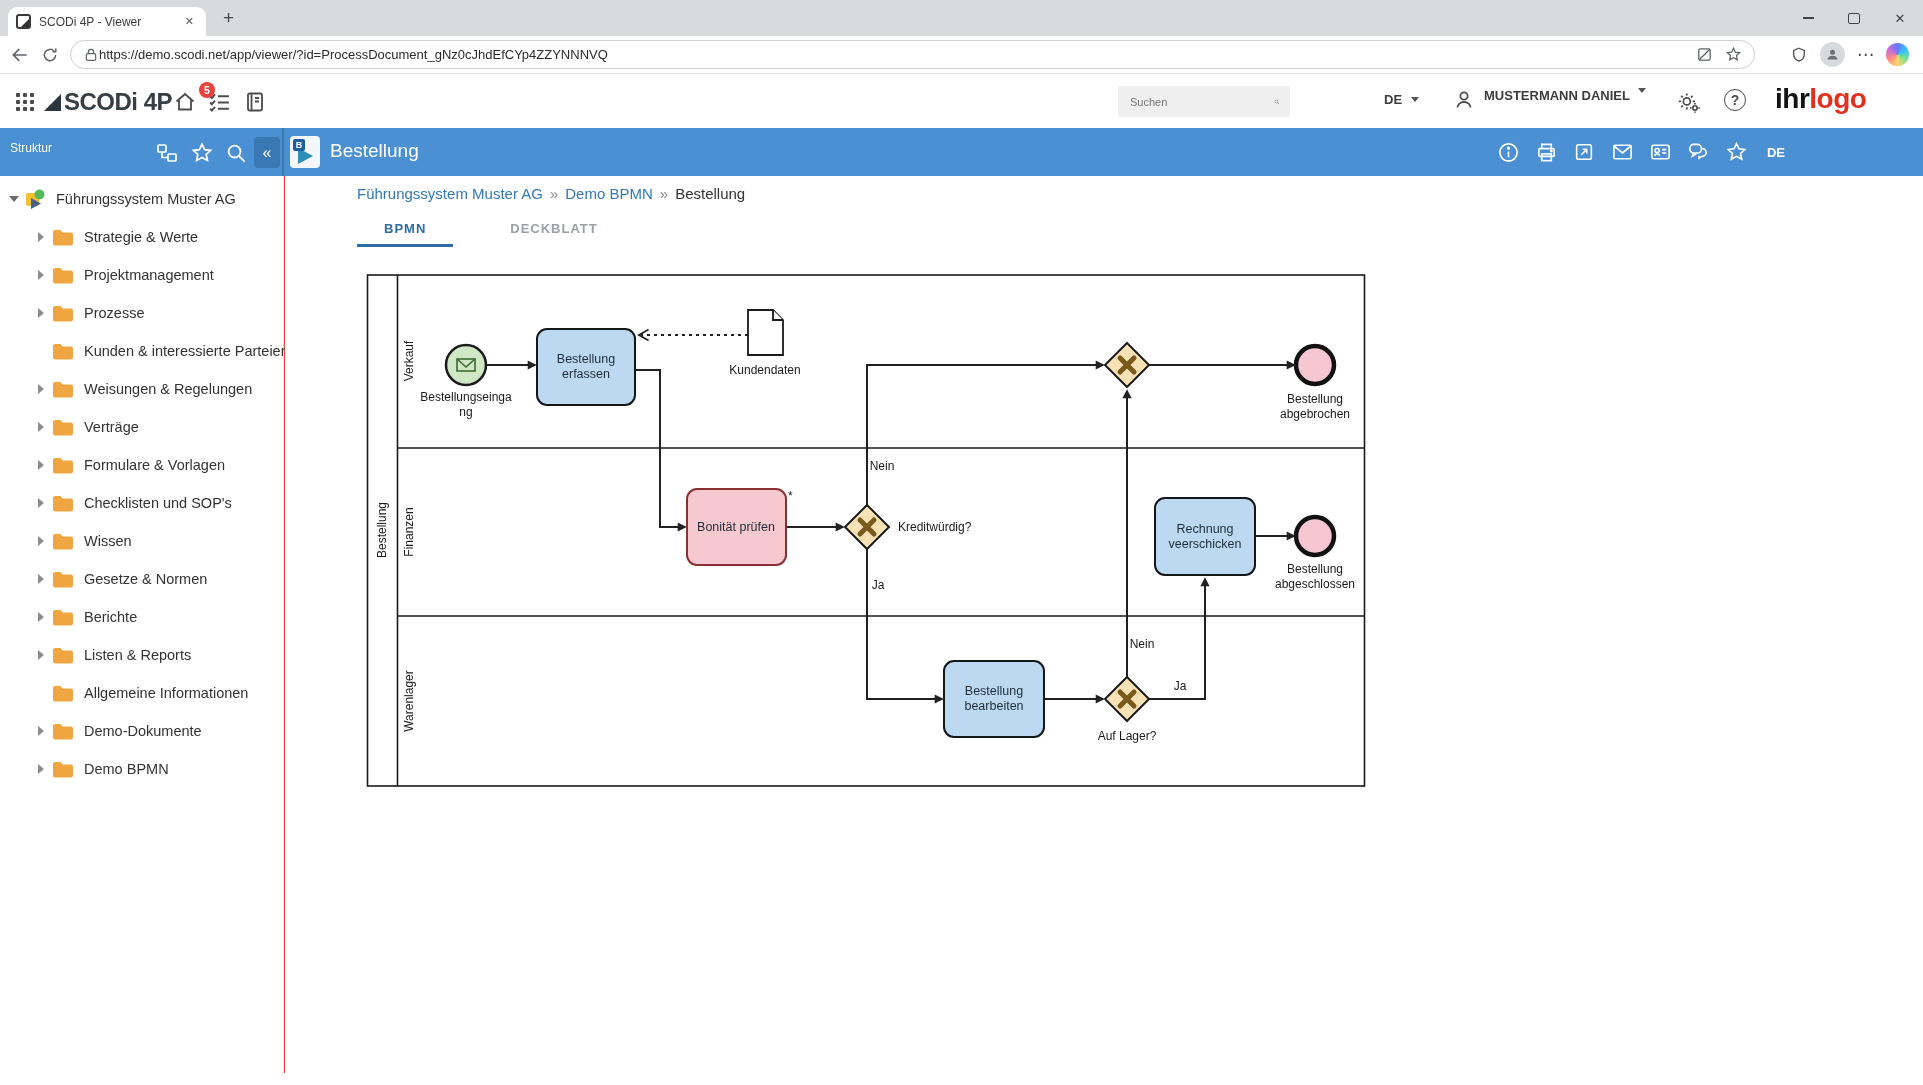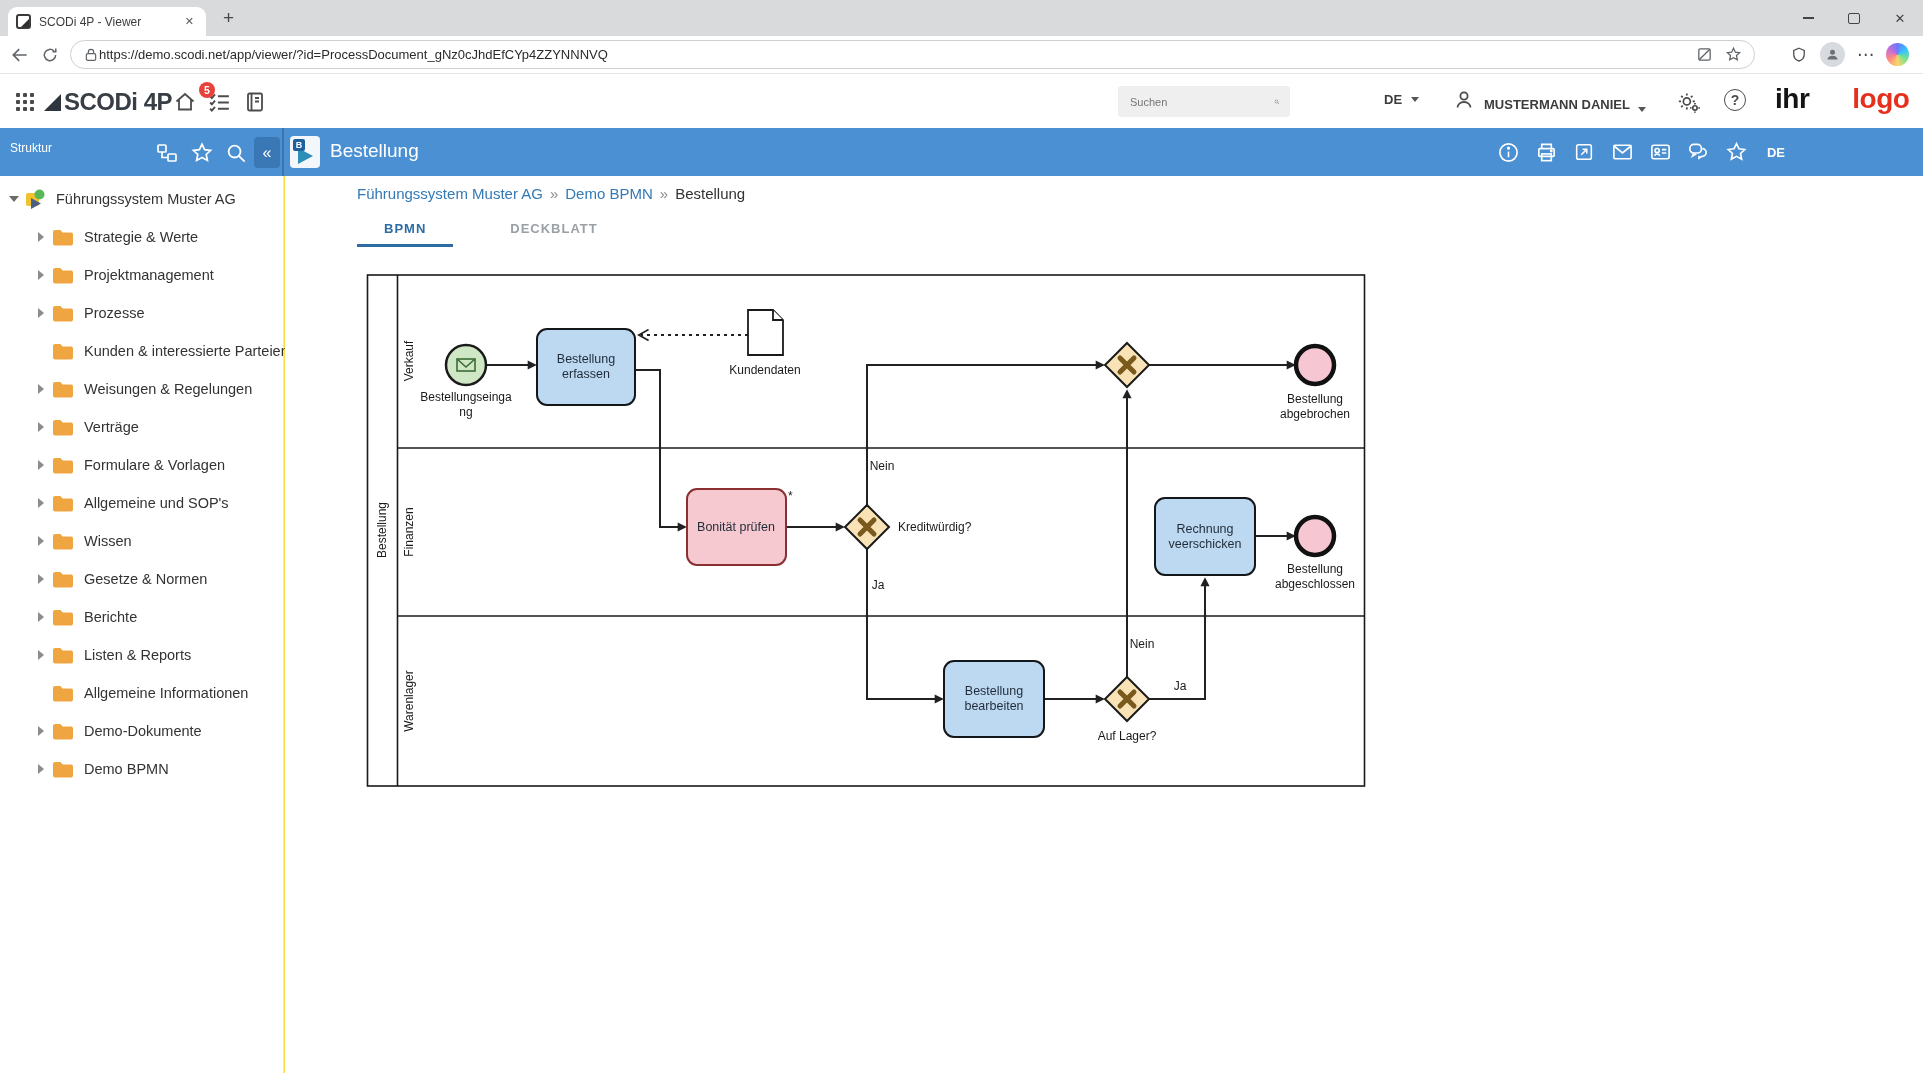--- a/index.html
+++ b/index.html
@@ -1,16 +1,16 @@
 <!DOCTYPE html>
 <html><head>
 <meta charset="utf-8">
 <style>
   html,body{margin:0;padding:0;background:#fff;}
-  .page{position:relative;width:1923px;height:1073px;overflow:hidden;background:#fde047;
+  .page{position:relative;width:1923px;height:1073px;overflow:hidden;background:#ef4444;
         font-family:"Liberation Sans","DejaVu Sans",sans-serif;color:#222;}
 
   
   .tabstrip{position:absolute;left:0;top:0;width:100%;height:36px;background:#d9dadc;}
   .btab{position:absolute;left:8px;top:7px;width:198px;height:29px;background:#fff;
         border-radius:9px 9px 0 0;display:flex;align-items:center;padding:0 8px;box-sizing:border-box;}
   .favicon{width:15px;height:15px;border:2px solid #3a3a3a;border-radius:3px;background:#fff;
            display:flex;align-items:flex-end;justify-content:flex-end;box-sizing:border-box;}
   .favicon i{display:block;width:0;height:0;border-bottom:8px solid #2f2f2f;border-left:8px solid transparent;}
   .btab-title{font-size:12px;color:#3d3d3d;margin-left:8px;flex:1;white-space:nowrap;overflow:hidden;}
@@ -45,27 +45,27 @@
   .ab-icon{position:absolute;top:15px;width:26px;height:26px;display:flex;align-items:center;justify-content:center;}
   .badge{position:absolute;left:199px;top:8px;min-width:16px;height:16px;border-radius:9px;background:#e8413c;
          color:#fff;font-size:10.5px;font-weight:bold;display:flex;align-items:center;justify-content:center;padding:0 3px;box-sizing:border-box;}
   .searchbox{position:absolute;left:1118px;top:12px;width:172px;height:31px;background:#efefef;border-radius:3px;
              display:flex;align-items:center;padding:0 10px;box-sizing:border-box;}
   .searchbox input{border:none;background:transparent;outline:none;flex:1;font-size:11px;color:#555;
                    font-family:"Liberation Sans","DejaVu Sans",sans-serif;}
   .lang-sel{position:absolute;left:1384px;top:18px;display:flex;align-items:center;gap:9px;
             font-size:13px;font-weight:bold;color:#3c3c3c;}
   .caret{width:0;height:0;border-left:4.5px solid transparent;border-right:4.5px solid transparent;border-top:5.5px solid #555;}
-  .user-sel{position:absolute;left:1452px;top:14px;display:flex;align-items:flex-end;gap:8px;
+  .user-sel{position:absolute;left:1452px;top:14px;display:flex;align-items:flex-start;gap:8px;
             font-size:13px;font-weight:bold;color:#3c3c3c;}
   .help-circle{position:absolute;left:1724px;top:15px;width:22px;height:22px;border:1.8px solid #4c4c4c;border-radius:50%;
                display:flex;align-items:center;justify-content:center;font-size:14px;font-weight:bold;color:#4c4c4c;box-sizing:border-box;}
   .brand{position:absolute;left:1775px;top:9px;font-size:28px;font-weight:bold;letter-spacing:-0.5px;}
   .brand .b1{color:#141414;}
-  .brand .b2{color:#e5301e;margin-left:43px;}
+  .brand .b2{color:#e5301e;}
 
   
   .bluebar{position:absolute;left:0;top:128px;width:100%;height:48px;background:#4a90d2;display:flex;}
   .bb-left{position:relative;width:284px;height:48px;flex:none;border-right:2px solid rgba(0,0,0,0.18);box-sizing:border-box;}
   .bb-title{position:absolute;left:10px;top:13px;font-size:12px;color:#fff;}
   .bb-ic{position:absolute;top:13px;width:24px;height:24px;display:flex;align-items:center;justify-content:center;}
   .collapse-btn{position:absolute;left:254px;top:9px;width:26px;height:31px;background:#3a78b5;border-radius:4px;
                 color:#fff;font-size:16px;display:flex;align-items:center;justify-content:center;}
   .bb-main{position:relative;flex:1;height:48px;}
   .doc-ic{position:absolute;left:6px;top:8px;width:30px;height:32px;background:#f3f7fb;border-radius:4px;}
@@ -406,21 +406,21 @@
         </span>
         <span class="tlabel">Formulare &amp; Vorlagen</span>
       </div>
     <div class="trow">
         <span class="arr"></span>
         <span class="ficon">
           <svg class="ic" width="22" height="18" viewBox="0 0 22 18">
             <path d="M1,4 a2,2 0 0 1 2,-2 h5.5 l2,2.5 H19 a2,2 0 0 1 2,2 v9 a2,2 0 0 1 -2,2 H3 a2,2 0 0 1 -2,-2 z" fill="#f0a640"></path>
           </svg>
         </span>
-        <span class="tlabel">Allgemeine und SOP's</span>
+        <span class="tlabel">Checklisten und SOP's</span>
       </div>
     <div class="trow">
         <span class="arr"></span>
         <span class="ficon">
           <svg class="ic" width="22" height="18" viewBox="0 0 22 18">
             <path d="M1,4 a2,2 0 0 1 2,-2 h5.5 l2,2.5 H19 a2,2 0 0 1 2,2 v9 a2,2 0 0 1 -2,2 H3 a2,2 0 0 1 -2,-2 z" fill="#f0a640"></path>
           </svg>
         </span>
         <span class="tlabel">Wissen</span>
       </div>

